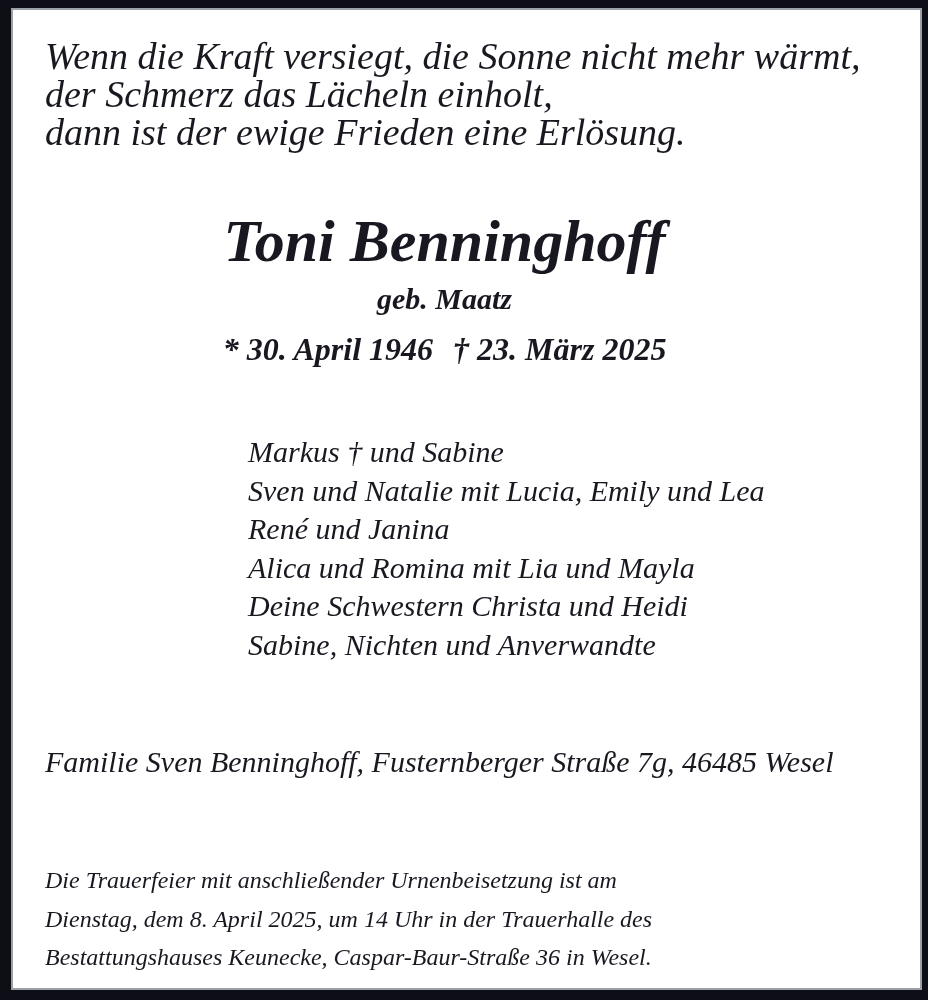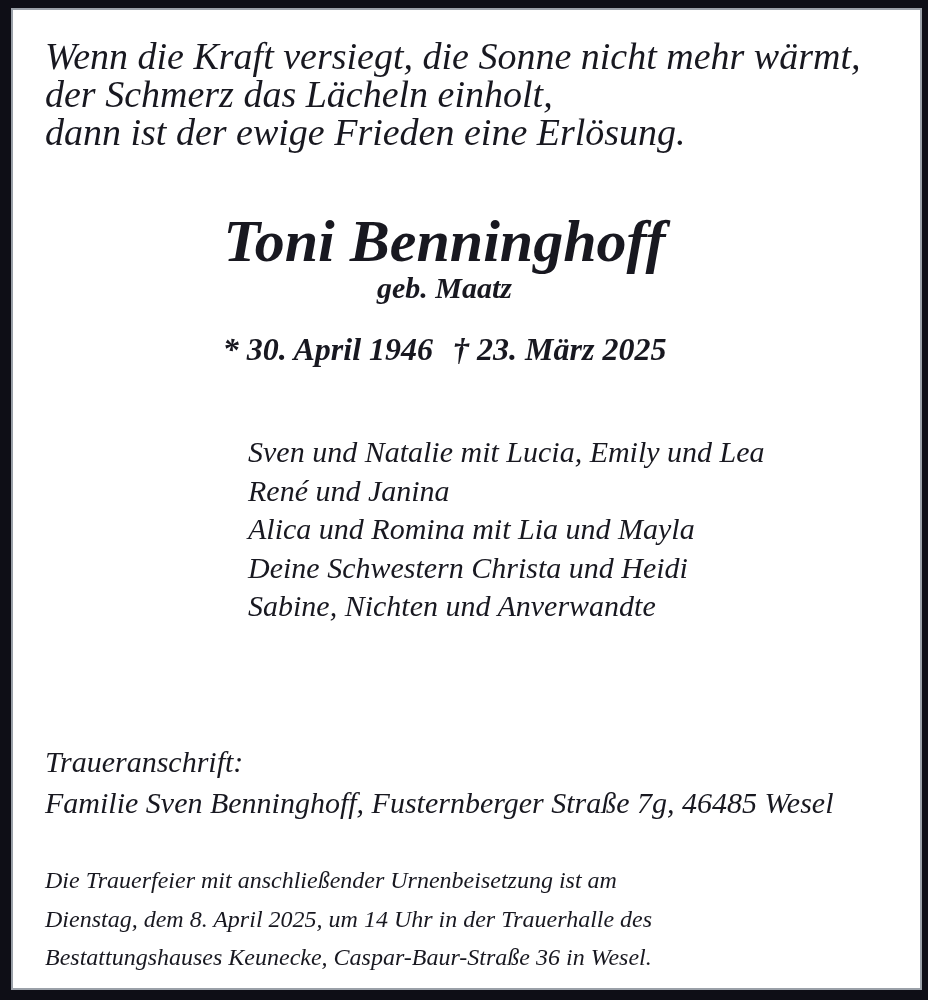--- a/index.html
+++ b/index.html
@@ -44,21 +44,21 @@
     width: 863px;
     text-align: center;
   }
   .deceased-name {
     top: 203px;
     font-size: 60px;
     line-height: 76px;
     font-weight: bold;
   }
   .maiden-name {
-    top: 269px;
+    top: 280px;
     font-size: 30px;
     line-height: 38px;
     font-weight: bold;
   }
   .dates-line {
     top: 329px;
     font-size: 32px;
     line-height: 40px;
     font-weight: bold;
   }
@@ -101,29 +101,29 @@
 
 <div class="block name-block deceased-name">Toni Benninghoff</div>
 
 <div class="block name-block maiden-name">geb. Maatz</div>
 
 <div class="block name-block dates-line">
   <span class="birth">* 30. April 1946</span><span class="death">† 23. März 2025</span>
 </div>
 
 <div class="block mourners">
+  <div>Markus † und Sabine</div>
   <div>Sven und Natalie mit Lucia, Emily und Lea</div>
   <div>René und Janina</div>
   <div>Alica und Romina mit Lia und Mayla</div>
   <div>Deine Schwestern Christa und Heidi</div>
   <div>Sabine, Nichten und Anverwandte</div>
 </div>
 
 <div class="block address">
-  <div>Traueranschrift:</div>
   <div>Familie Sven Benninghoff, Fusternberger Straße 7g, 46485 Wesel</div>
 </div>
 
 <div class="block funeral">
   <div>Die Trauerfeier mit anschließender Urnenbeisetzung ist am</div>
   <div>Dienstag, dem 8. April 2025, um 14 Uhr in der Trauerhalle des</div>
   <div>Bestattungshauses Keunecke, Caspar-Baur-Straße 36 in Wesel.</div>
 </div>
 
 </body></html>

